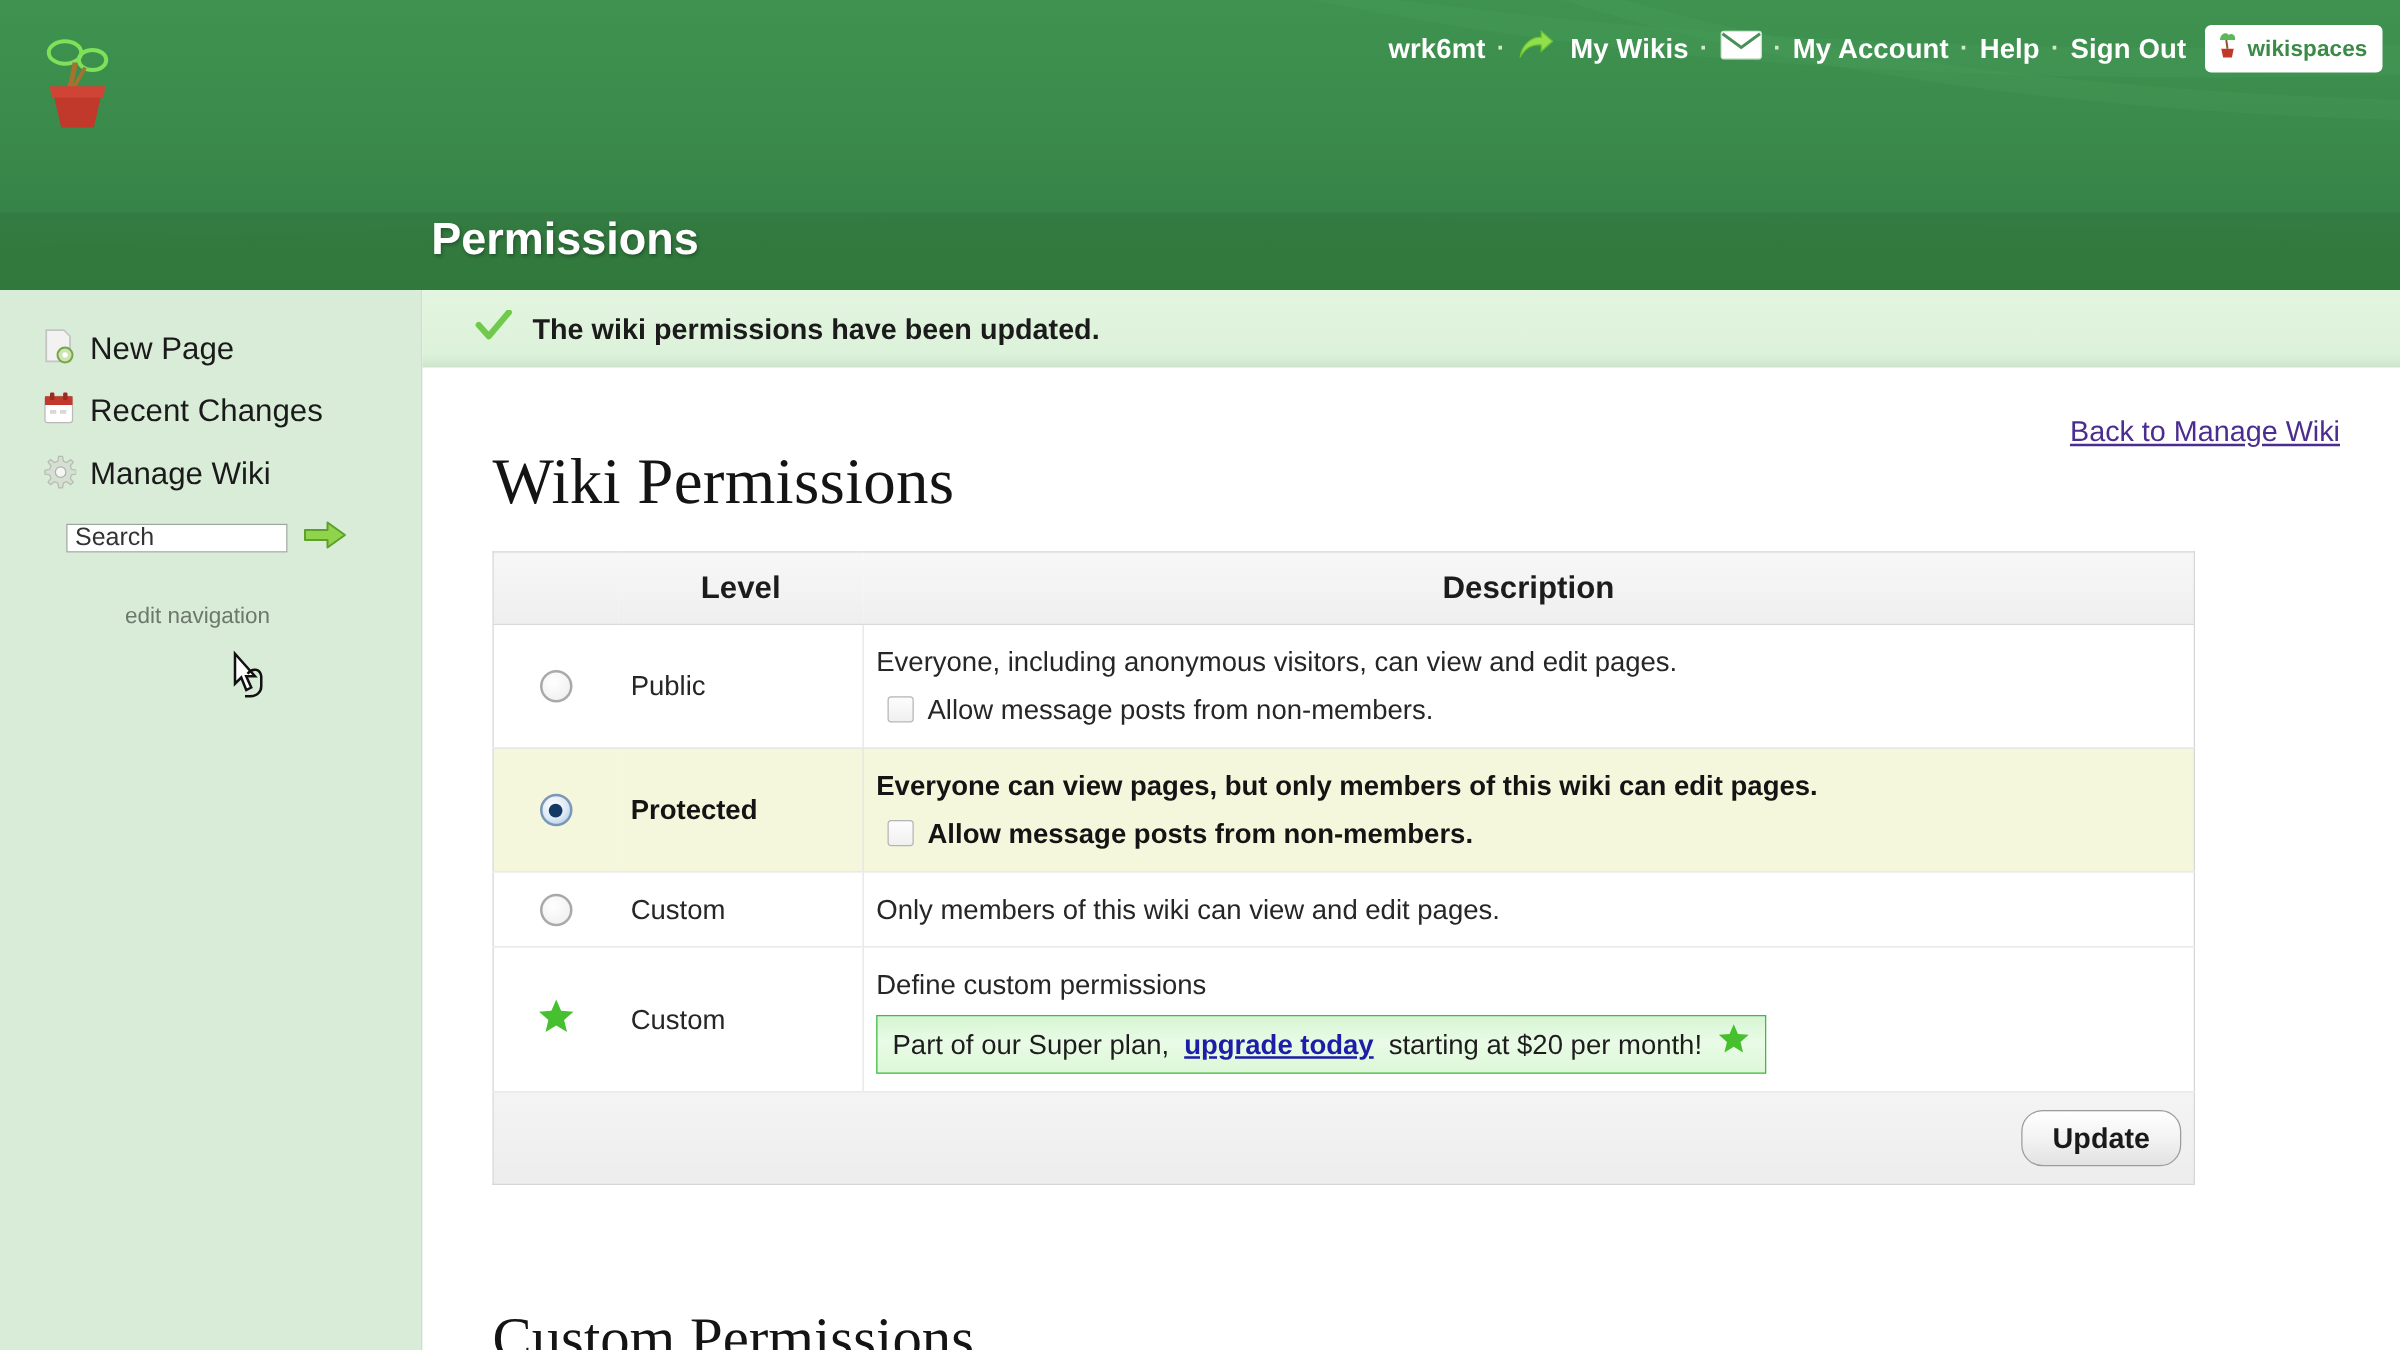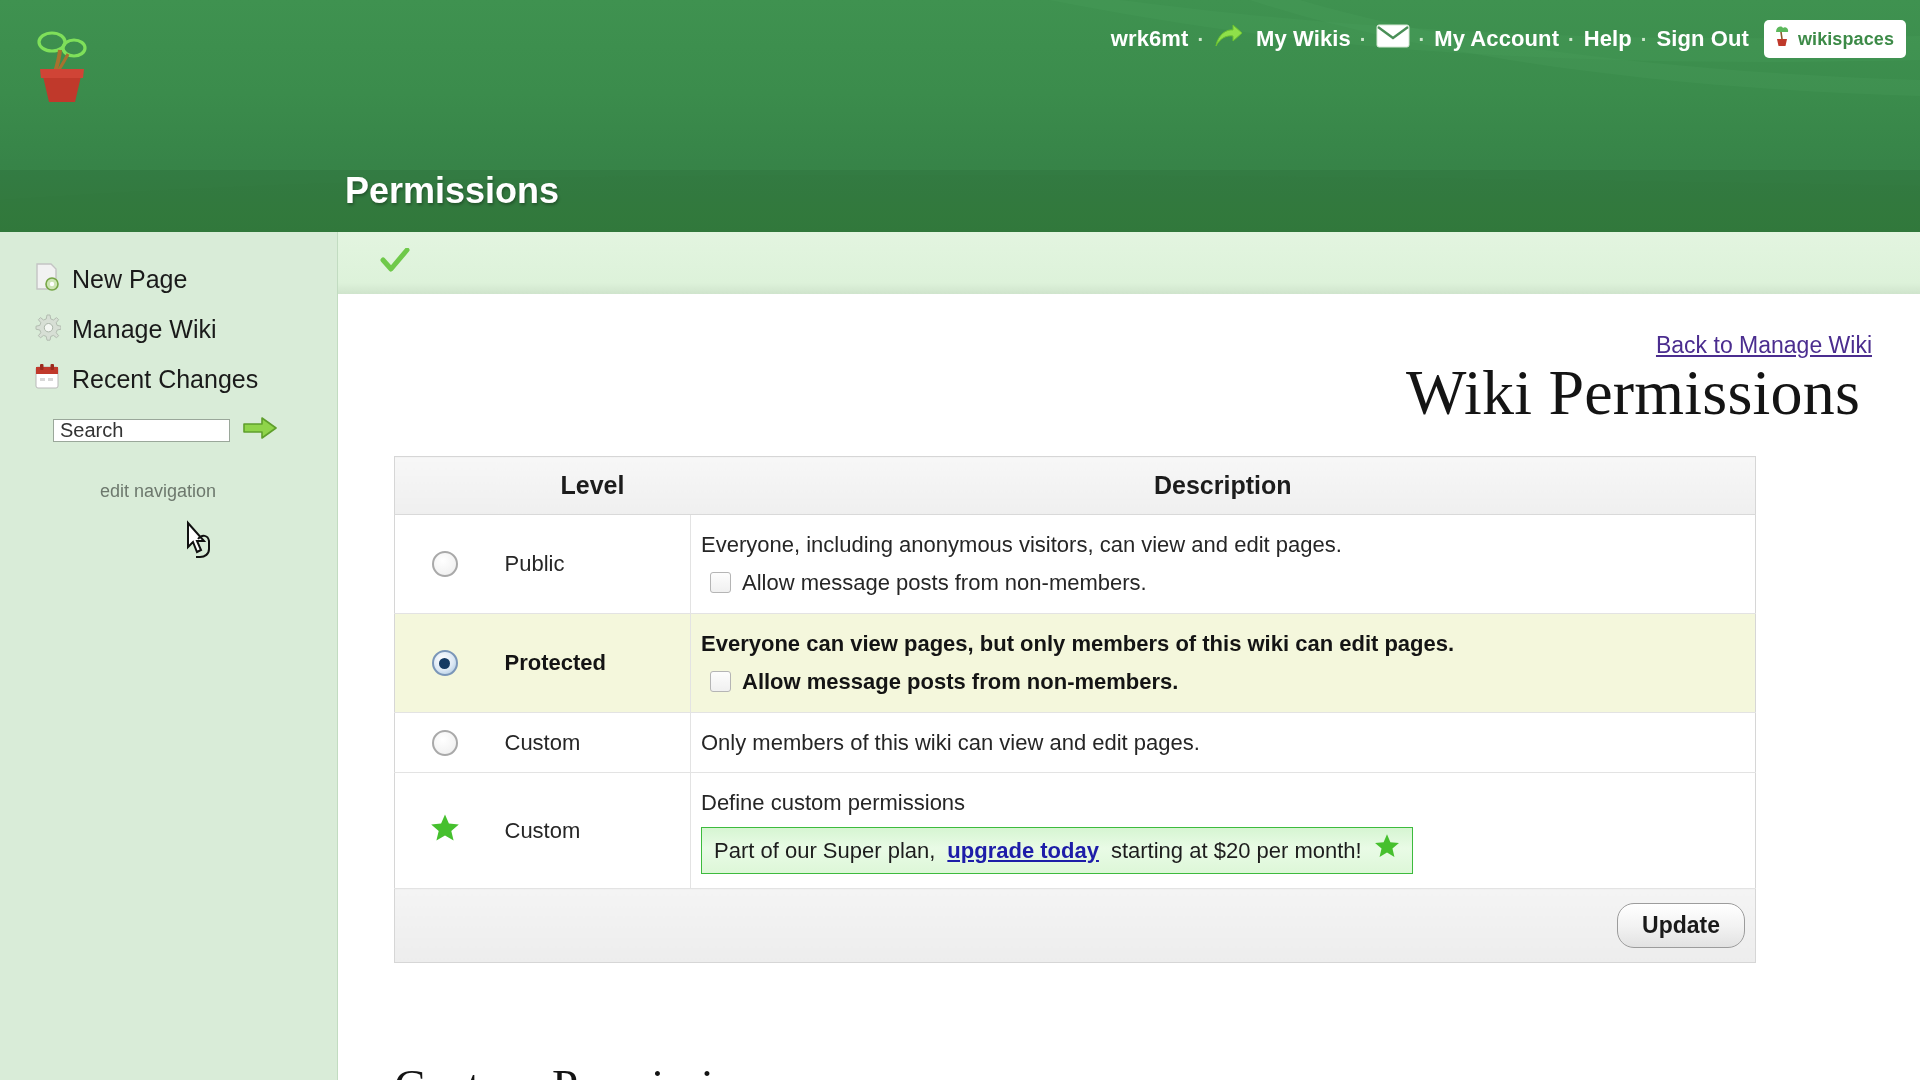--- a/index.html
+++ b/index.html
@@ -195,26 +195,25 @@
     position: absolute;
     right: 48px;
     top: 38px;
     font-size: 23px;
     color: #4b2d8f;
     text-decoration: underline;
   }
 
   h1.section-h {
     font-family: "Liberation Serif", serif;
-    font-size: 64px;
+    font-size: 52px;
     font-weight: normal;
     color: #141414;
     margin: 32px 0 26px 14px;
     letter-spacing: .2px;
-    text-align: right;
   }
 
   
   .perm-table {
     border-collapse: collapse;
     width: 1362px;
     margin-left: 14px;
     border: 1px solid #d6d6d6;
     table-layout: fixed;
   }
@@ -420,43 +419,43 @@
           <circle cx="19" cy="22" r="6" fill="#cde5b4" stroke="#76a646" stroke-width="1.6"></circle>
           <circle cx="19" cy="22" r="2.2" fill="#ffffff"></circle>
         </svg>
       </span>
       <span class="label">New Page</span>
     </div>
 
     <div class="side-item">
       <span>
         <svg width="28" height="30" viewBox="0 0 28 30">
-          <g fill="#d7dfd5" stroke="#b3bdb1" stroke-width="1">
-            <path d="M14 3 L17 3 L17.8 7 L20.5 8 L23.5 5.6 L25.6 7.7 L23.2 10.7 L24.2 13.4 L28 14.2 L28 17.2 L24.2 18 L23.2 20.7 L25.6 23.7 L23.5 25.8 L20.5 23.4 L17.8 24.4 L17 28.2 L14 28.2 L13.2 24.4 L10.5 23.4 L7.5 25.8 L5.4 23.7 L7.8 20.7 L6.8 18 L3 17.2 L3 14.2 L6.8 13.4 L7.8 10.7 L5.4 7.7 L7.5 5.6 L10.5 8 L13.2 7 Z"></path>
-          </g>
-          <circle cx="15.5" cy="15.7" r="4.2" fill="#f4f7f3" stroke="#a9b4a7"></circle>
-        </svg>
-      </span>
-      <span class="label">Manage Wiki</span>
-    </div>
-
-    <div class="side-item">
-      <span>
-        <svg width="28" height="30" viewBox="0 0 28 30">
           <rect x="3" y="5" width="22" height="21" rx="2" fill="#ffffff" stroke="#b9b9b9"></rect>
           <rect x="3" y="5" width="22" height="7" fill="#c0392b"></rect>
           <rect x="7" y="2" width="3.5" height="6" rx="1" fill="#9c2a1e"></rect>
           <rect x="17.5" y="2" width="3.5" height="6" rx="1" fill="#9c2a1e"></rect>
           <rect x="7" y="16" width="5" height="3" fill="#d8d8d8"></rect>
           <rect x="15" y="16" width="5" height="3" fill="#d8d8d8"></rect>
         </svg>
       </span>
       <span class="label">Recent Changes</span>
     </div>
 
+    <div class="side-item">
+      <span>
+        <svg width="28" height="30" viewBox="0 0 28 30">
+          <g fill="#d7dfd5" stroke="#b3bdb1" stroke-width="1">
+            <path d="M14 3 L17 3 L17.8 7 L20.5 8 L23.5 5.6 L25.6 7.7 L23.2 10.7 L24.2 13.4 L28 14.2 L28 17.2 L24.2 18 L23.2 20.7 L25.6 23.7 L23.5 25.8 L20.5 23.4 L17.8 24.4 L17 28.2 L14 28.2 L13.2 24.4 L10.5 23.4 L7.5 25.8 L5.4 23.7 L7.8 20.7 L6.8 18 L3 17.2 L3 14.2 L6.8 13.4 L7.8 10.7 L5.4 7.7 L7.5 5.6 L10.5 8 L13.2 7 Z"></path>
+          </g>
+          <circle cx="15.5" cy="15.7" r="4.2" fill="#f4f7f3" stroke="#a9b4a7"></circle>
+        </svg>
+      </span>
+      <span class="label">Manage Wiki</span>
+    </div>
+
     <div class="search-row">
       <input class="search-input" type="text" placeholder="Search" style="">
       <span>
         <svg width="36" height="28" viewBox="0 0 36 28">
           <path d="M2 10 L20 10 L20 4 L34 14 L20 24 L20 18 L2 18 Z" fill="#8fd44a" stroke="#5f9f2c" stroke-width="1.6" stroke-linejoin="round"></path>
         </svg>
       </span>
     </div>
 
 
@@ -471,20 +470,21 @@
   </div>
 
   <div class="main">
 
     <div class="flash">
       <span>
         <svg width="30" height="26" viewBox="0 0 30 26">
           <path d="M3 12 L11 21 L27 2" fill="none" stroke="#6fc94a" stroke-width="5" stroke-linecap="round" stroke-linejoin="round"></path>
         </svg>
       </span>
+      <span class="msg">The wiki permissions have been updated.</span>
     </div>
 
     <div class="content">
 
       <a href="#" class="back-link">Back to Manage Wiki</a>
 
       <h1 class="section-h">Wiki Permissions</h1>
 
       <table class="perm-table">
         <thead>

